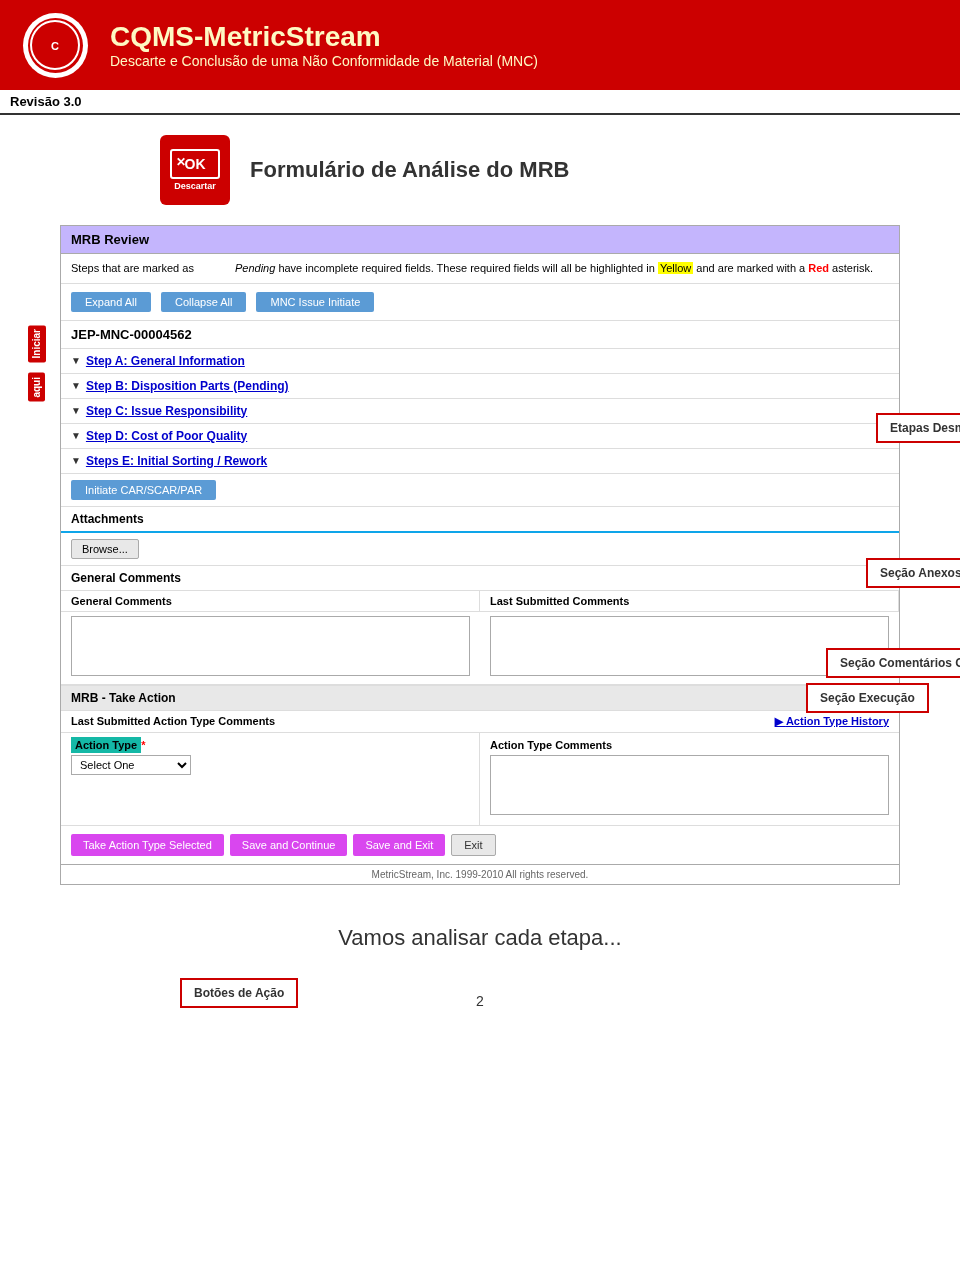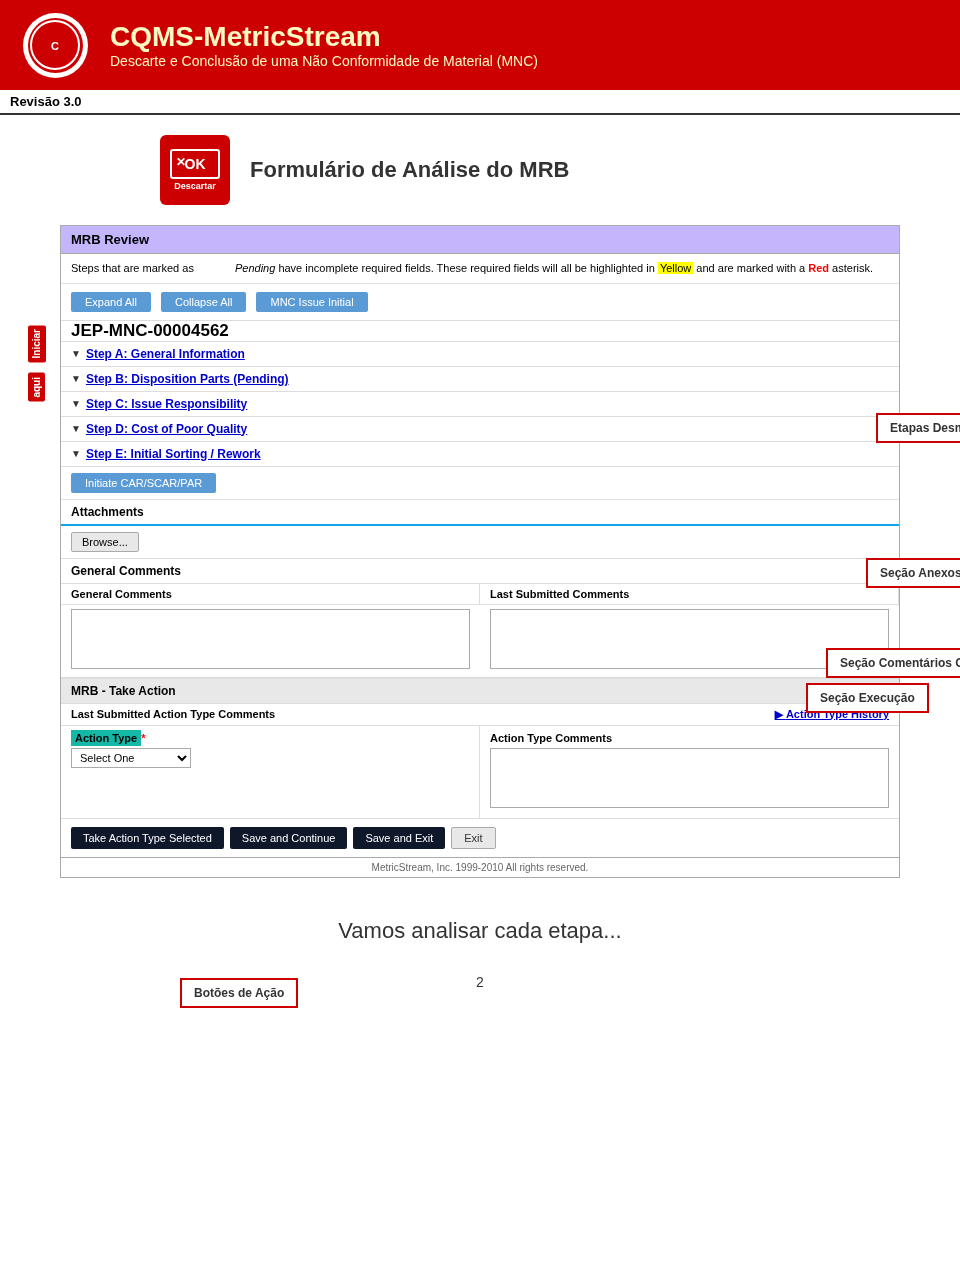--- a/index.html
+++ b/index.html
@@ -147,23 +147,23 @@
       background: #5b9bd5;
       color: white;
       border: none;
       padding: 4px 14px;
       font-size: 11px;
       cursor: pointer;
       border-radius: 2px;
     }
 
     .record-id {
-      padding: 0 10px;
-      font-weight: bold;
-      font-size: 17px;
+      padding: 6px 10px;
+      font-weight: bold;
+      font-size: 13px;
       border-bottom: 1px solid #ddd;
     }
 
     
     .step-row {
       padding: 5px 10px;
       border-bottom: 1px solid #ddd;
       display: flex;
       align-items: center;
       gap: 5px;
@@ -314,21 +314,21 @@
     }
 
     
     .bottom-buttons {
       padding: 8px 10px;
       display: flex;
       gap: 6px;
       border-bottom: 1px solid #aaa;
     }
     .action-btn {
-      background: #0f172a;
+      background: #d946ef;
       color: white;
       border: none;
       padding: 4px 12px;
       font-size: 11px;
       cursor: pointer;
       border-radius: 2px;
     }
     .action-btn.exit-btn {
       background: #e8e8e8;
       color: #333;
@@ -348,21 +348,21 @@
     }
 
     
     .page-footer {
       text-align: center;
       padding: 40px 0 20px;
     }
     .vamos-text {
       font-size: 22px;
       color: #333;
-      margin-bottom: 30px;
+      margin-bottom: 42px;
     }
     .page-number {
       font-size: 14px;
       color: #333;
     }
     .copyright {
       font-size: 10px;
       color: #666;
       text-align: center;
       padding: 4px 10px;
@@ -499,21 +499,21 @@
 
       <div class="mrb-panel-header">MRB Review</div>
 
       <div class="mrb-notice">
         <span>Steps that are marked as </span><span class="pending">Pending</span><span> have incomplete required fields. These required fields will all be highlighted in </span><span class="yellow-bg">Yellow</span><span> and are marked with a </span><span class="red-text">Red</span><span> asterisk.</span>
       </div>
 
       <div class="toolbar">
         <button class="toolbar-btn">Expand All</button>
         <button class="toolbar-btn">Collapse All</button>
-        <button class="toolbar-btn">MNC Issue Initial</button>
+        <button class="toolbar-btn">MNC Issue Initiate</button>
       </div>
 
       <div class="record-id">JEP-MNC-00004562</div>
 
       <div class="step-row">
         <span class="step-toggle">▼</span>
         <a>Step A: General Information</a>
       </div>
       <div class="step-row">
         <span class="step-toggle">▼</span>
@@ -522,21 +522,21 @@
       <div class="step-row">
         <span class="step-toggle">▼</span>
         <a>Step C: Issue Responsibility</a>
       </div>
       <div class="step-row">
         <span class="step-toggle">▼</span>
         <a>Step D: Cost of Poor Quality</a>
       </div>
       <div class="step-row">
         <span class="step-toggle">▼</span>
-        <a>Step E: Initial Sorting / Rework</a>
+        <a>Steps E: Initial Sorting / Rework</a>
       </div>
 
       <div class="initiate-row">
         <button class="initiate-btn">Initiate CAR/SCAR/PAR</button>
       </div>
 
       <div class="section-header">Attachments</div>
       <div class="browse-row">
         <button class="browse-btn">Browse...</button>
       </div>

